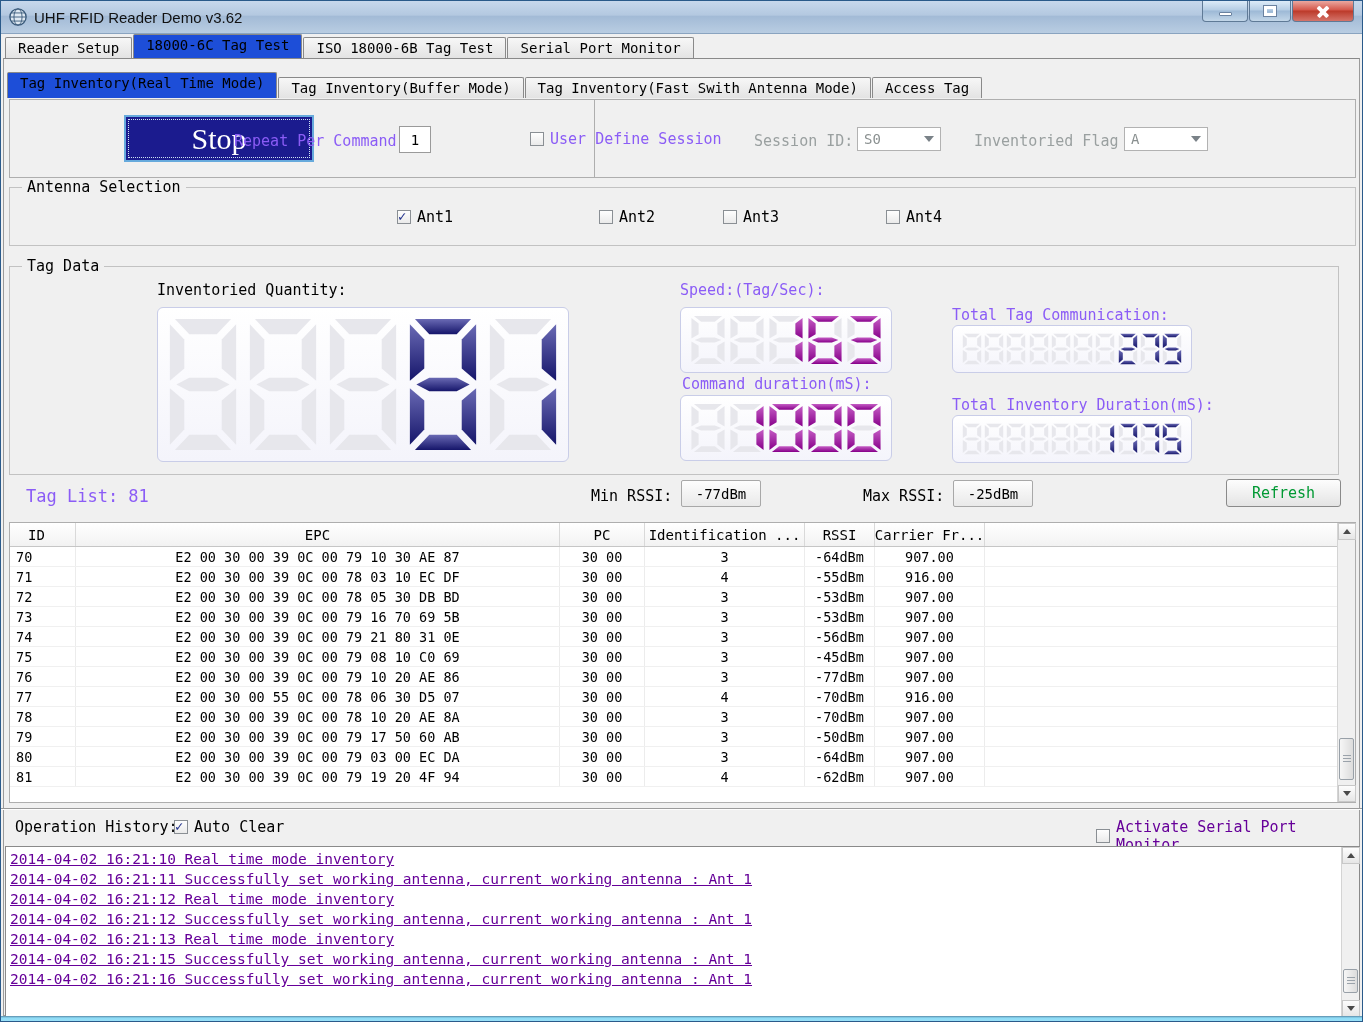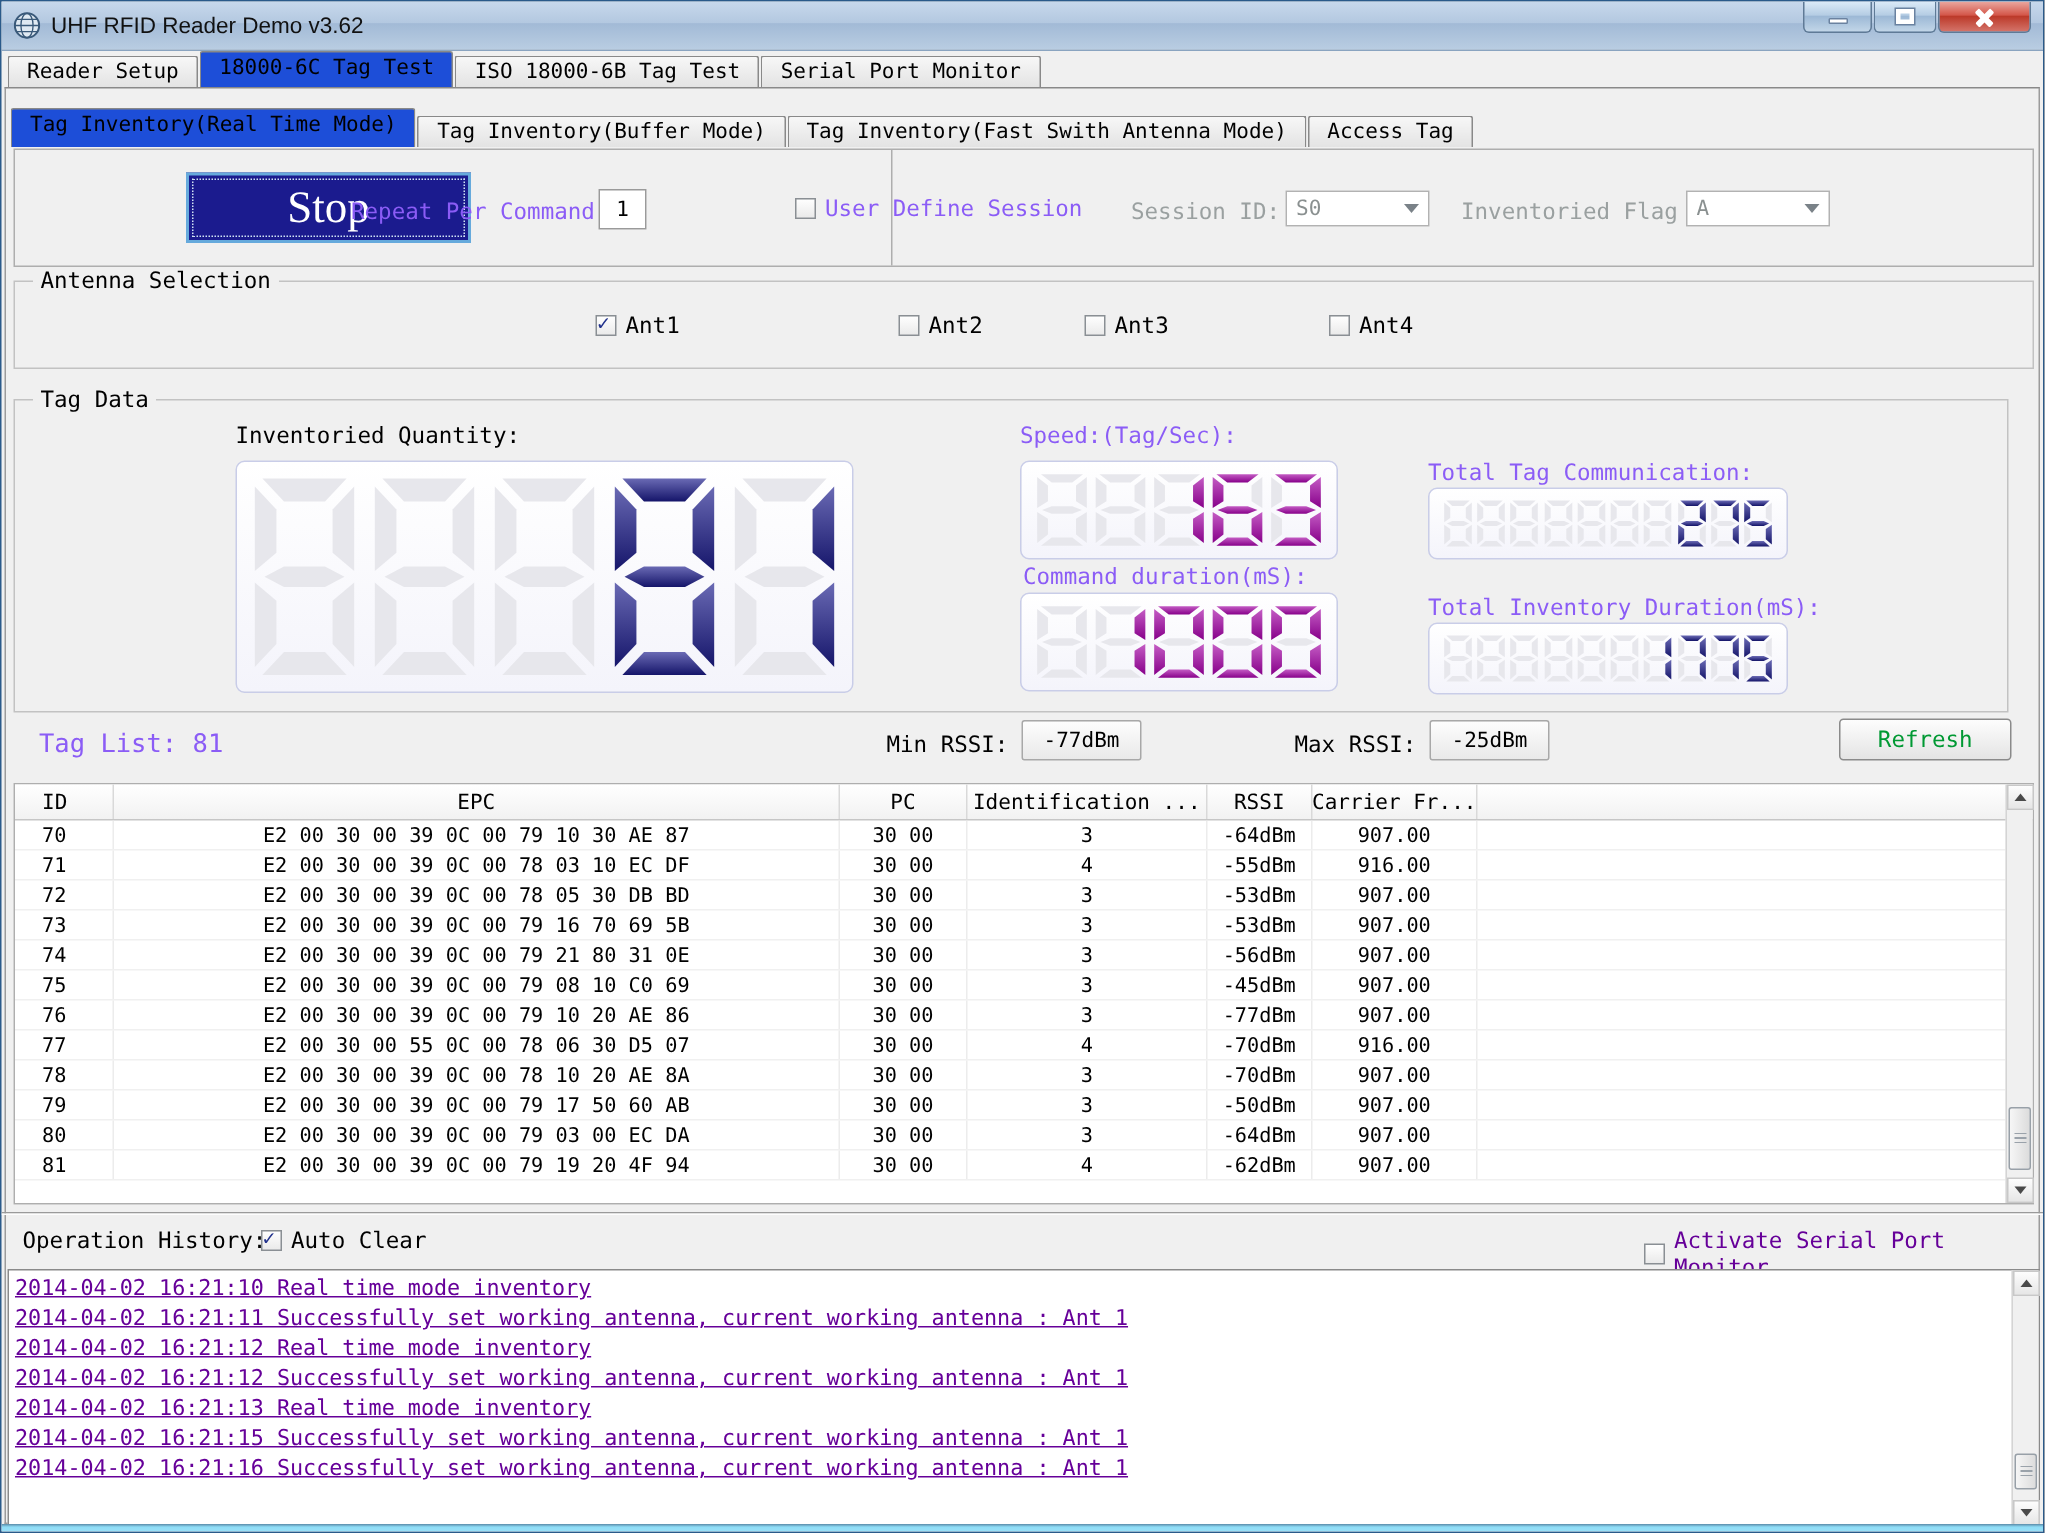--- a/index.html
+++ b/index.html
@@ -64,21 +64,21 @@
     position:absolute; left:389px; top:26px; width:32px; height:27px; border:1px solid #9a9a9a;
     background:#fff; font-family:"DejaVu Sans Mono", monospace; font-size:14px; text-align:center;
   }
   .cb{ display:inline-block; width:14px; height:14px; border:1px solid #8a8f94;
        background:linear-gradient(#fefefe,#eaeaea); position:relative; vertical-align:-2px; flex:0 0 auto;}
   .cb.checked::after{ content:"✓"; position:absolute; left:0px; top:-3px; color:#21318c; font-size:14px; font-weight:bold;}
   .cb-row{ position:absolute; display:flex; align-items:center; gap:6px; }
   #uds-row{ left:520px; top:30px; }
   #session-label{ position:absolute; left:744px; top:32px; }
   .dropdown{
-    position:absolute; width:96px; height:24px; border:1px solid #b2b2b2; background:#fff;
+    position:absolute; width:84px; height:24px; border:1px solid #b2b2b2; background:#fff;
     display:flex; align-items:center; justify-content:space-between; padding:0 6px; 
   }
   .dropdown .val{ color:#8a9090; font-size:14px; }
   .dropdown .arr{ width:0; height:0; border-left:5px solid transparent; border-right:5px solid transparent; border-top:6px solid #7a8288; }
   #session-dd{ left:847px; top:27px; }
   #flag-label{ position:absolute; left:964px; top:32px; }
   #flag-dd{ left:1114px; top:27px; }
   
   .groupbox{ position:absolute; border:1px solid #c2c2c2; }
   .groupbox .legend{
@@ -124,21 +124,21 @@
     background:#fff; border:1px solid #aeaeae; }
   .t-grid{ display:grid; grid-template-columns:66px 484px 85px 160px 70px 110px 1fr; }
   .t-head{ height:24px; background:linear-gradient(#ffffff,#f2f2f2);
     border-bottom:1px solid #c6c6c6; font-size:14px; color:#000; }
   .t-head > div{ display:flex; align-items:center; justify-content:center; border-right:1px solid #d9d9d9; height:100%; white-space:nowrap; overflow:hidden;}
   .t-head > div:first-child{ justify-content:flex-start; padding-left:18px; }
   .t-head > div:last-child{ border-right:none; }
   .t-body{ position:absolute; left:0; top:24px; right:18px; bottom:0; overflow:hidden; }
   .t-row{ height:20px; font-size:13.5px; color:#000; border-bottom:1px solid #f0f0f0;}
   .t-row > div{ display:flex; align-items:center; justify-content:center; border-right:1px solid #ececec; height:100%; white-space:nowrap;}
-  .t-row > div:first-child{ justify-content:flex-start; padding-left:18px; }
+  .t-row > div:first-child{ justify-content:flex-start; padding-left:6px; }
   .t-row > div:last-child{ border-right:none; }
   
   .vscroll{ position:absolute; top:0; right:0; width:18px; bottom:0; background:#f0f0f0; border-left:1px solid #d4d4d4;}
   .sb-btn{ position:absolute; left:0; width:18px; height:17px; display:flex; align-items:center; justify-content:center;
      background:linear-gradient(#fdfdfd,#e6e6e6); border:1px solid #c8c8c8;}
   .sb-btn.up{ top:0; } .sb-btn.down{ bottom:0; }
   .tri-up{ width:0;height:0;border-left:4px solid transparent;border-right:4px solid transparent;border-bottom:5px solid #4a4a4a;}
   .tri-down{ width:0;height:0;border-left:4px solid transparent;border-right:4px solid transparent;border-top:5px solid #4a4a4a;}
   .sb-thumb{ position:absolute; left:1px; width:15px; border:1px solid #98a0a8; border-radius:2px;
      background:linear-gradient(90deg,#f6f6f6,#dcdcdc); display:flex; align-items:center; justify-content:center;}

